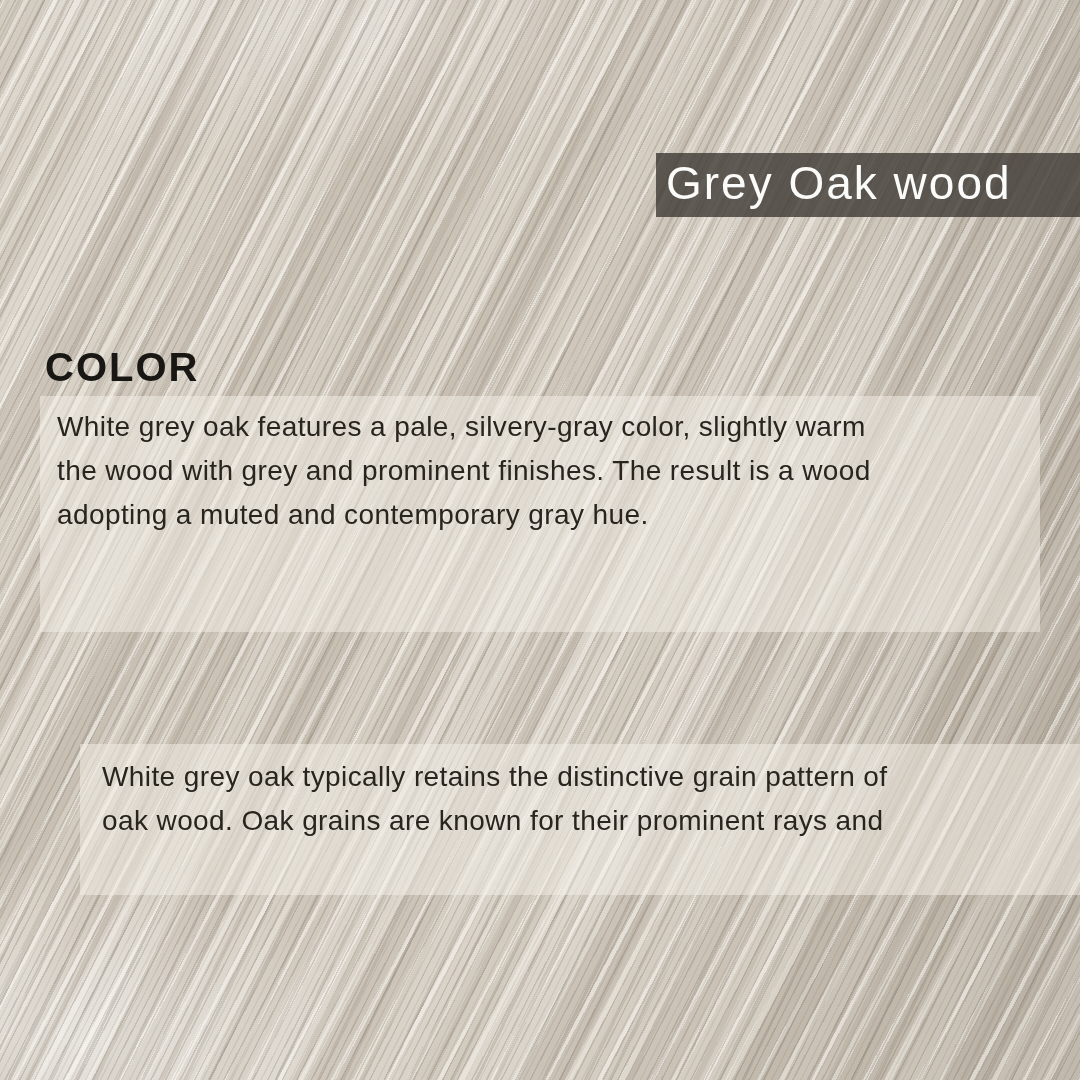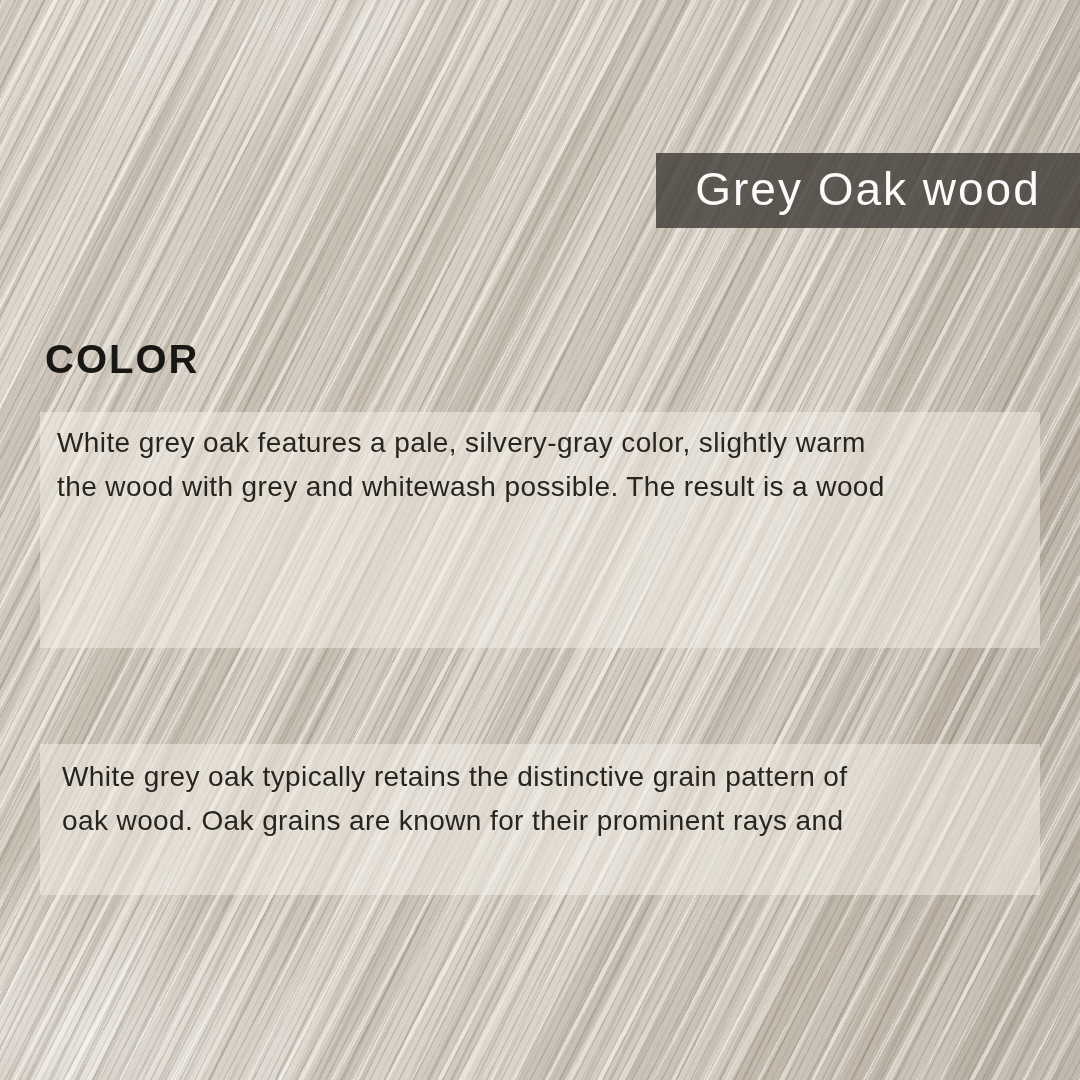--- a/index.html
+++ b/index.html
@@ -36,72 +36,73 @@
       repeating-linear-gradient(117deg,
         rgba(186,176,162,0.35) 0px 45px,
         rgba(222,216,206,0.28) 45px 92px,
         rgba(198,189,176,0.30) 92px 138px,
         rgba(233,228,220,0.30) 138px 190px),
       
       linear-gradient(117deg,#dcd6cc 0%,#cdc5b9 35%,#d8d2c8 60%,#c3bbae 85%,#cfc9bf 100%);
   }
   .banner{
     position:absolute;
-    left:656px;top:153px;right:0;height:75px;
+    left:656px;top:153px;right:0;height:64px;
     background:rgba(62,58,53,0.80);
-    display:flex;align-items:center;justify-content:center;
+    display:flex;align-items:center;
   }
   .banner-title{
     color:#fbfbfa;
     font-size:46px;
     font-weight:400;
     letter-spacing:2px;
     white-space:nowrap;
     padding:0 10px 4px 10px;
   }
   .section-heading{
     position:absolute;
     left:45px;
     font-size:40px;
     font-weight:700;
     letter-spacing:2px;
     color:#181714;
     line-height:1;
   }
-  #heading-color{top:339px;}
+  #heading-color{top:347px;}
   #heading-pattern{top:676px;}
   .text-panel{
     position:absolute;
     left:40px;width:1000px;
     background:rgba(243,239,232,0.50);
     box-sizing:border-box;
     color:#28251f;
     font-size:28px;
     line-height:44px;
     letter-spacing:0.4px;
   }
-  #panel-color{top:412px;height:236px;padding:9px 14px 0 17px;}
-  #panel-pattern{top:744px;height:151px;padding:11px 14px 0 22px;}
+  #panel-color{top:396px;height:236px;padding:9px 14px 0 17px;}
+  #panel-pattern{top:744px;height:151px;padding:11px 14px 0 22px;margin-left:40px;}
   .body-line{white-space:nowrap;}
 </style>
 </head>
 <body>
 
 <div class="canvas">
   <div class="wood"></div>
 
   <div class="banner">
     <div class="banner-title">Grey Oak wood</div>
   </div>
 
   <div class="section-heading" id="heading-color">COLOR</div>
 
   <div class="text-panel" id="panel-color">
     <div class="body-line">White grey oak features a pale, silvery-gray color, slightly warm</div>
-    <div class="body-line">the wood with grey and whitewash possible. The result is a wood</div>
+    <div class="body-line">the wood with grey and prominent finishes. The result is a wood</div>
+    <div class="body-line">adopting a muted and contemporary gray hue.</div>
   </div>
 
 
   <div class="text-panel" id="panel-pattern">
     <div class="body-line">White grey oak typically retains the distinctive grain pattern of</div>
     <div class="body-line">oak wood. Oak grains are known for their prominent rays and</div>
   </div>
 </div>
 
 </body></html>

